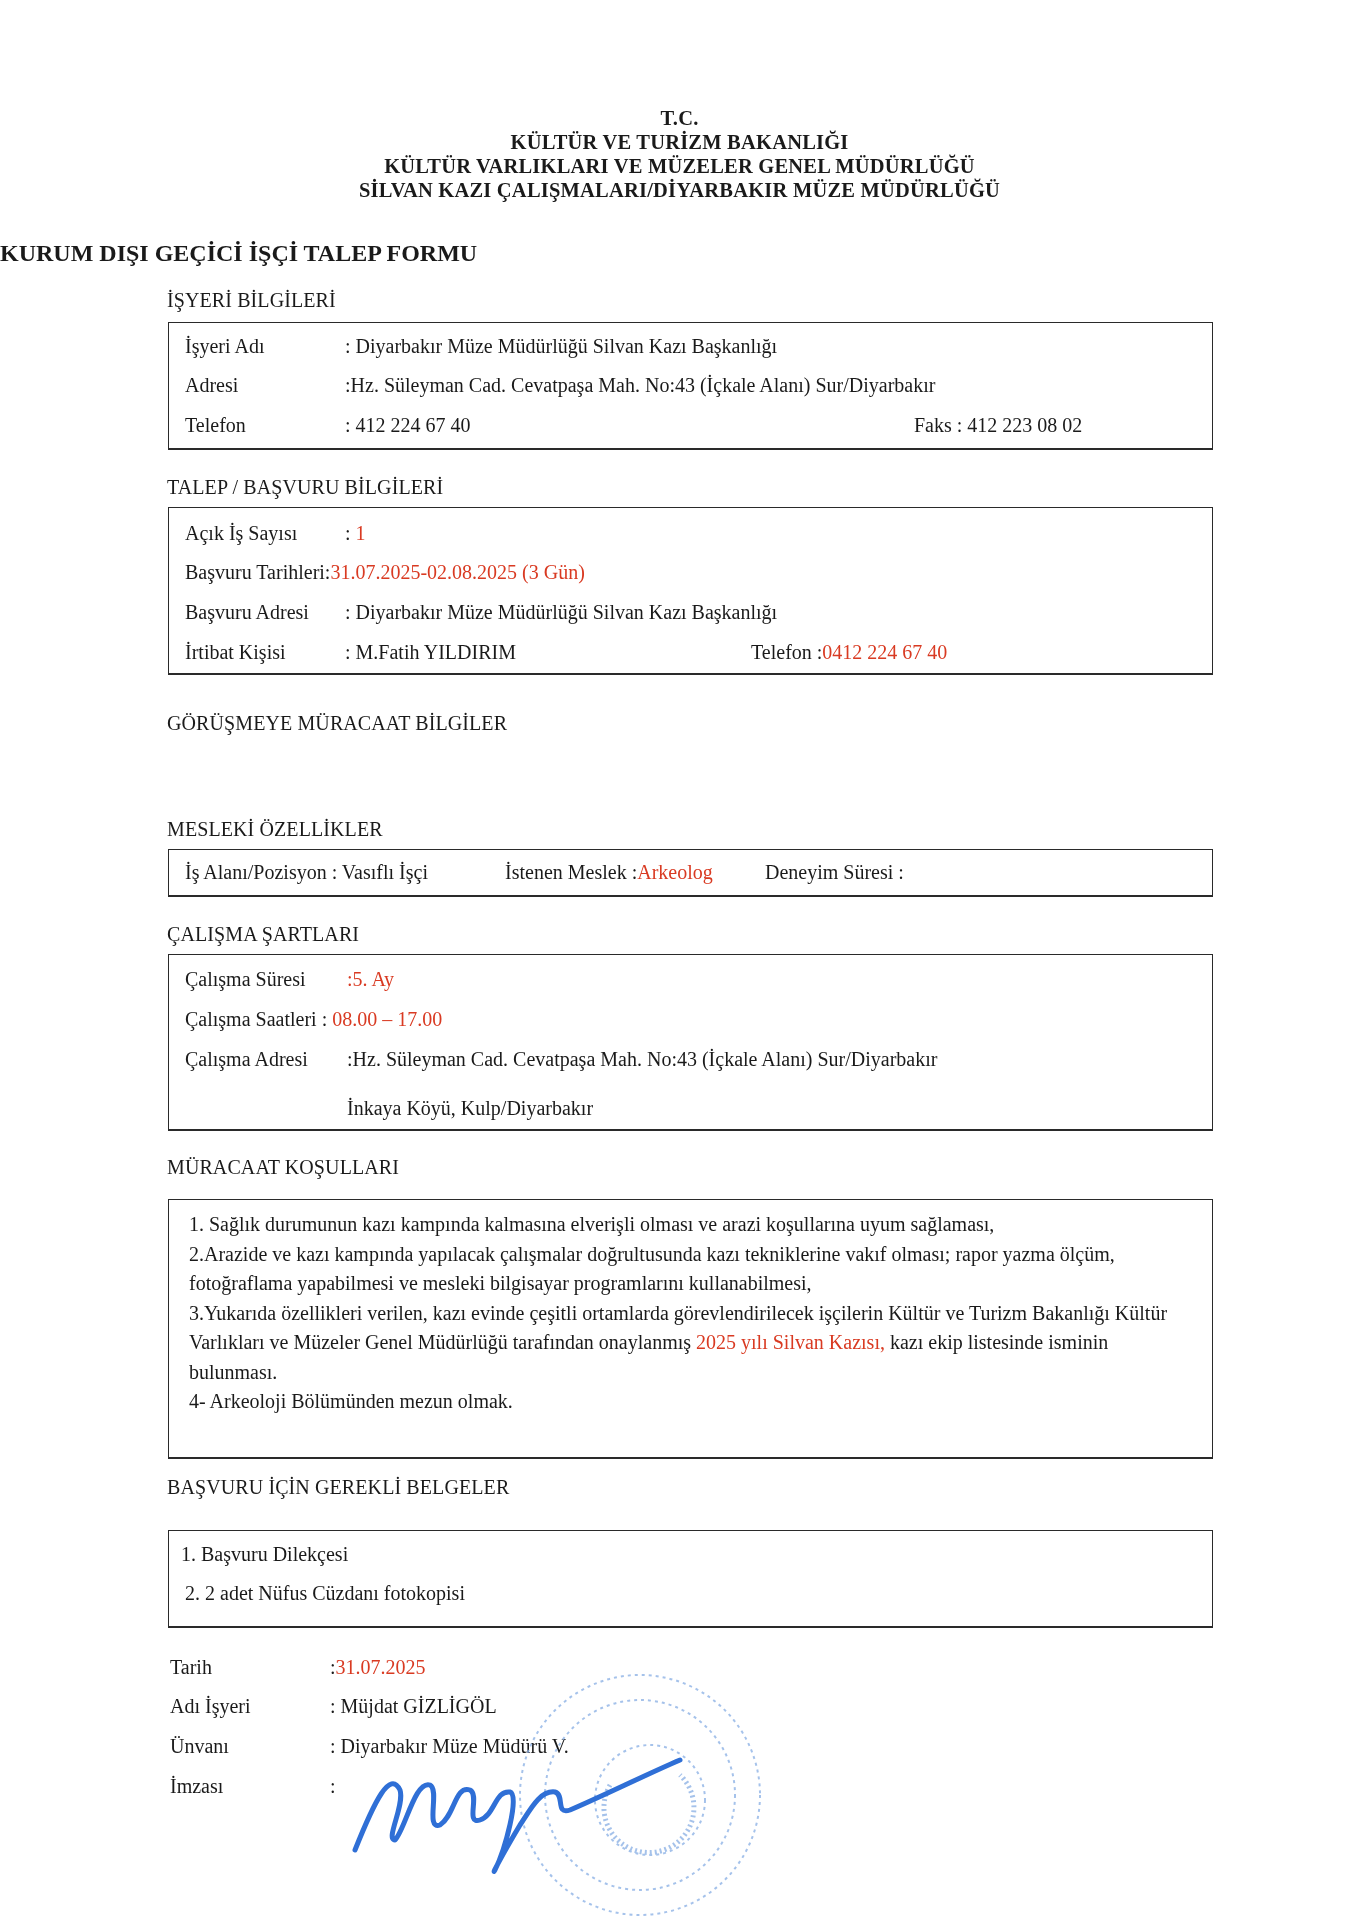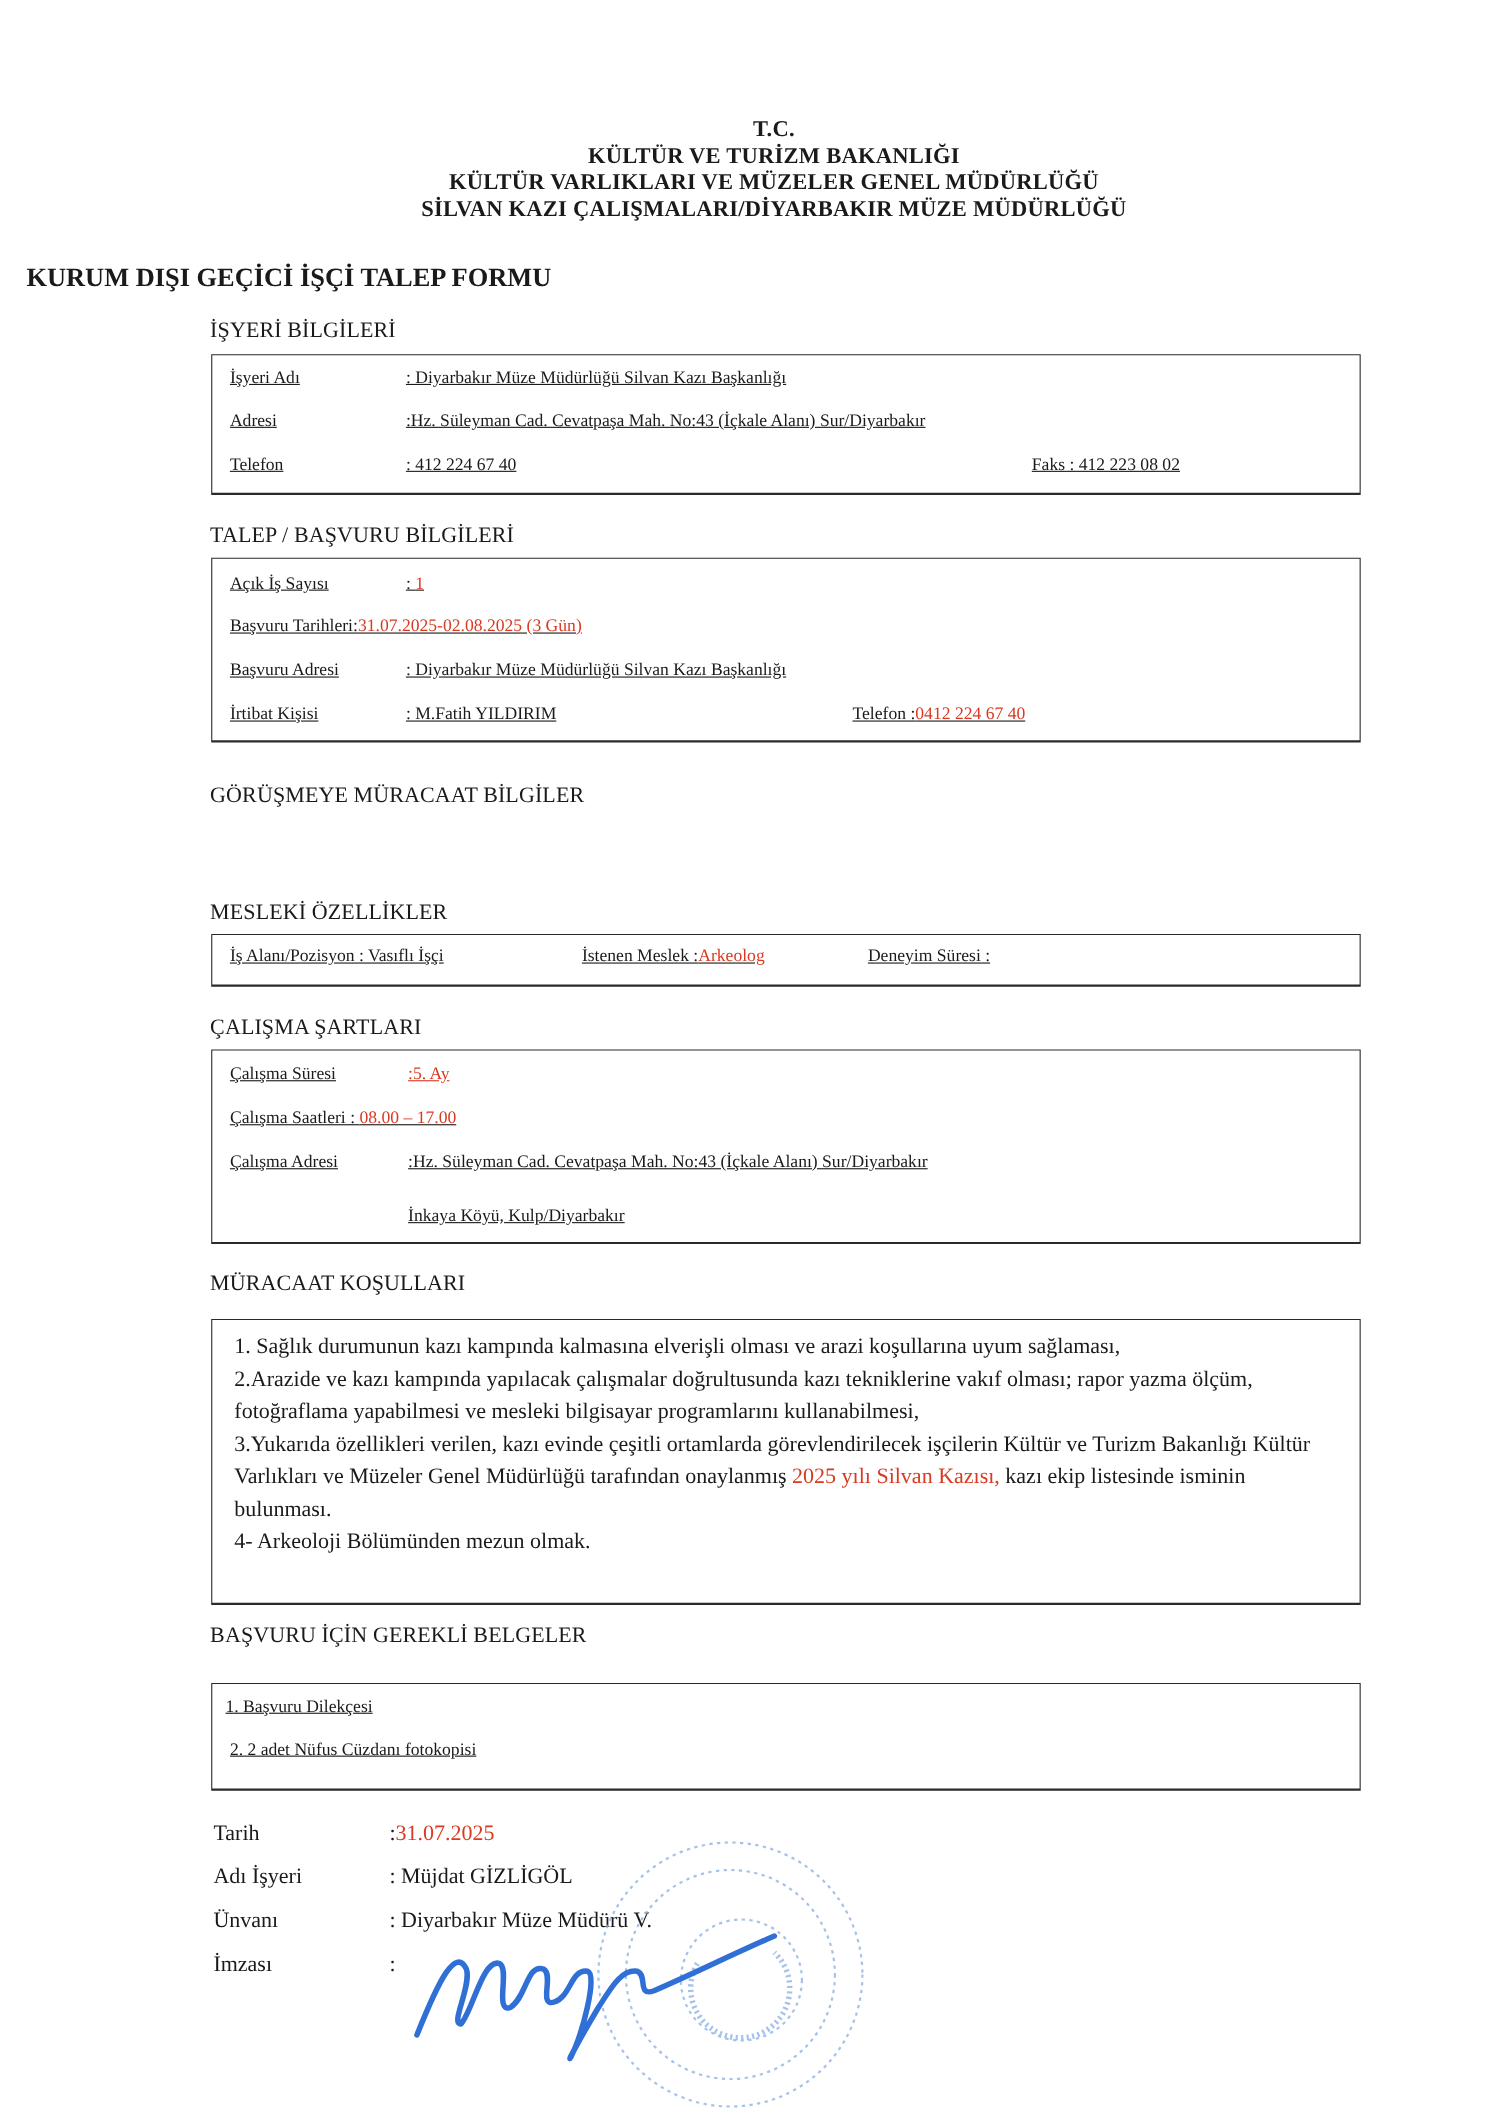--- a/index.html
+++ b/index.html
@@ -1,26 +1,26 @@
 <!DOCTYPE html>
 <html><head>
   <meta charset="utf-8">
   <style>
     html, body { margin: 0; padding: 0; background: #ffffff; }
     body { width: 1359px; height: 1920px; position: relative; overflow: hidden;
       font-family: "Liberation Serif", "DejaVu Serif", serif; color: #1a1a1a; }
-    .page { position: absolute; left: 0; top: 0; width: 1221px; height: 1920px; margin-left: 24px; }
+    .page { position: absolute; left: 0; top: 0; width: 1221px; height: 1920px; }
     .header { position: absolute; left: 0; top: 106px; width: 1359px; text-align: center;
       font-weight: bold; font-size: 20.5px; line-height: 24px; letter-spacing: 0.2px; }
     .form-title { position: absolute; left: 0; top: 240px; width: 1359px; text-align: left;
       font-weight: bold; font-size: 24px; }
     .sec-title { position: absolute; left: 167px; font-size: 20px; letter-spacing: 0.1px; }
     .box { position: absolute; left: 168px; width: 1045px; border: 1.5px solid #2a2a2a;
       border-bottom-width: 2.5px; box-sizing: border-box; }
-    .row { position: absolute; font-size: 16px; white-space: nowrap; text-decoration: underline; }
+    .row { position: absolute; font-size: 20px; white-space: nowrap; }
     .red { color: #d93a22; }
     .para { position: absolute; left: 20px; right: 20px; font-size: 20px; line-height: 29.5px; }
     .sig-row { position: absolute; font-size: 20px; white-space: nowrap; }
     .stamp { position: absolute; left: 490px; top: 1665px; width: 290px; height: 270px; pointer-events: none; }
     .signature { position: absolute; left: 345px; top: 1730px; width: 340px; height: 150px; }
   </style>
 </head>
 <body>
 
 <div class="page">

